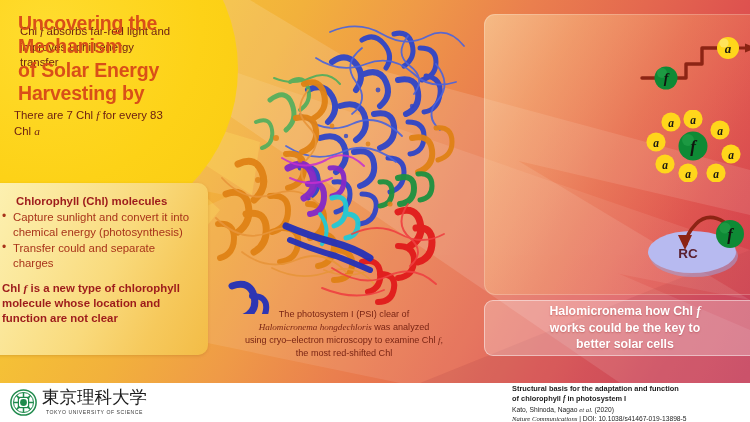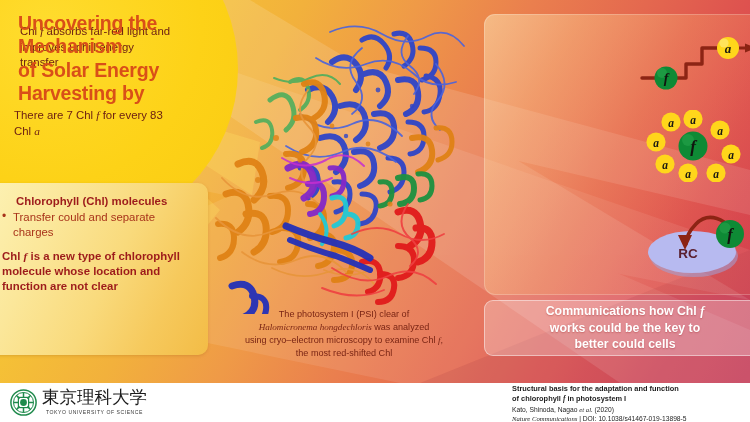--- a/index.html
+++ b/index.html
@@ -309,20 +309,21 @@
   <div class="caption">
     <div>The photosystem I (PSI) clear of</div>
     <div><span class="ser-ital">Halomicronema hongdechloris</span><span> was analyzed</span></div>
     <div><span>using cryo–electron microscopy to examine Chl </span><span class="ser-ital">f</span><span>,</span></div>
     <div>the most red-shifted Chl</div>
   </div>
 
   <div class="left-card">
     <div class="lc-head">Chlorophyll (Chl) molecules</div>
     <ul class="lc-list">
+      <li class="lc-li">Capture sunlight and convert it into chemical energy (photosynthesis)</li>
       <li class="lc-li">Transfer could and separate charges</li>
     </ul>
     <div class="lc-foot">
       <span>Chl </span><span class="ser-ital">f</span><span> is a new type of chlorophyll molecule whose location and function are not clear</span>
     </div>
   </div>
 
   <div class="right-card"></div>
 
   <div class="rc-block" id="rc-text-1">
@@ -406,23 +407,23 @@
     <polygon points="45,46 38,31 52,31" fill="#8c2414"></polygon>
     <g>
       <circle cx="90" cy="30" r="14" fill="#0e8a35"></circle>
       <circle cx="85" cy="24" r="5.6" fill="#2aa84f" opacity="0.5"></circle>
       <text x="90" y="36" text-anchor="middle" font-family="Liberation Serif, serif" font-style="italic" font-weight="bold" font-size="16.5" fill="#11140f">f</text>
     </g>
   </svg>
 
   <div class="highlight-box">
     <div class="hl-text">
-      <span>Communications how Chl </span><span class="ser-ital">f</span><br>
+      <span>Halomicronema how Chl </span><span class="ser-ital">f</span><br>
       <span>works could be the key to</span><br>
-      <span>better could cells</span>
+      <span>better solar cells</span>
     </div>
   </div>
 
   <div class="footer-strip"></div>
 
   <div class="logo-wrap">
     <svg width="27" height="27" viewBox="0 0 27 27">
       <circle cx="13.5" cy="13.5" r="12.6" fill="none" stroke="#1f8a4c" stroke-width="1.5"></circle>
       <circle cx="13.5" cy="13.5" r="10" fill="none" stroke="#1f8a4c" stroke-width="1"></circle>
       <g stroke="#1f8a4c" stroke-width="1.5" fill="none">

